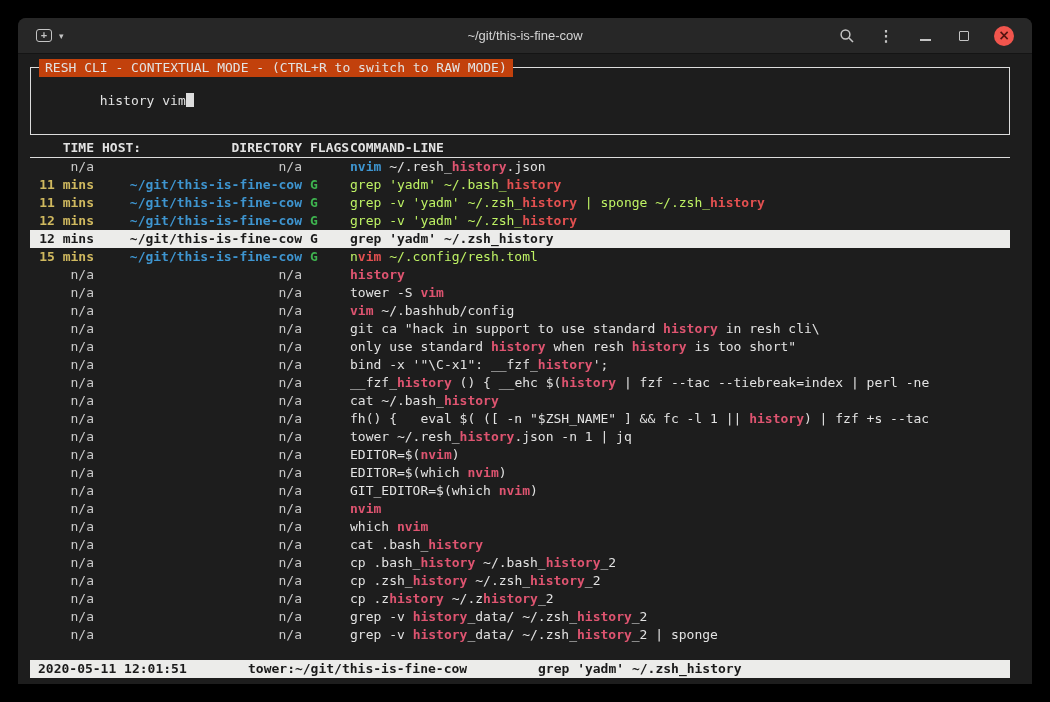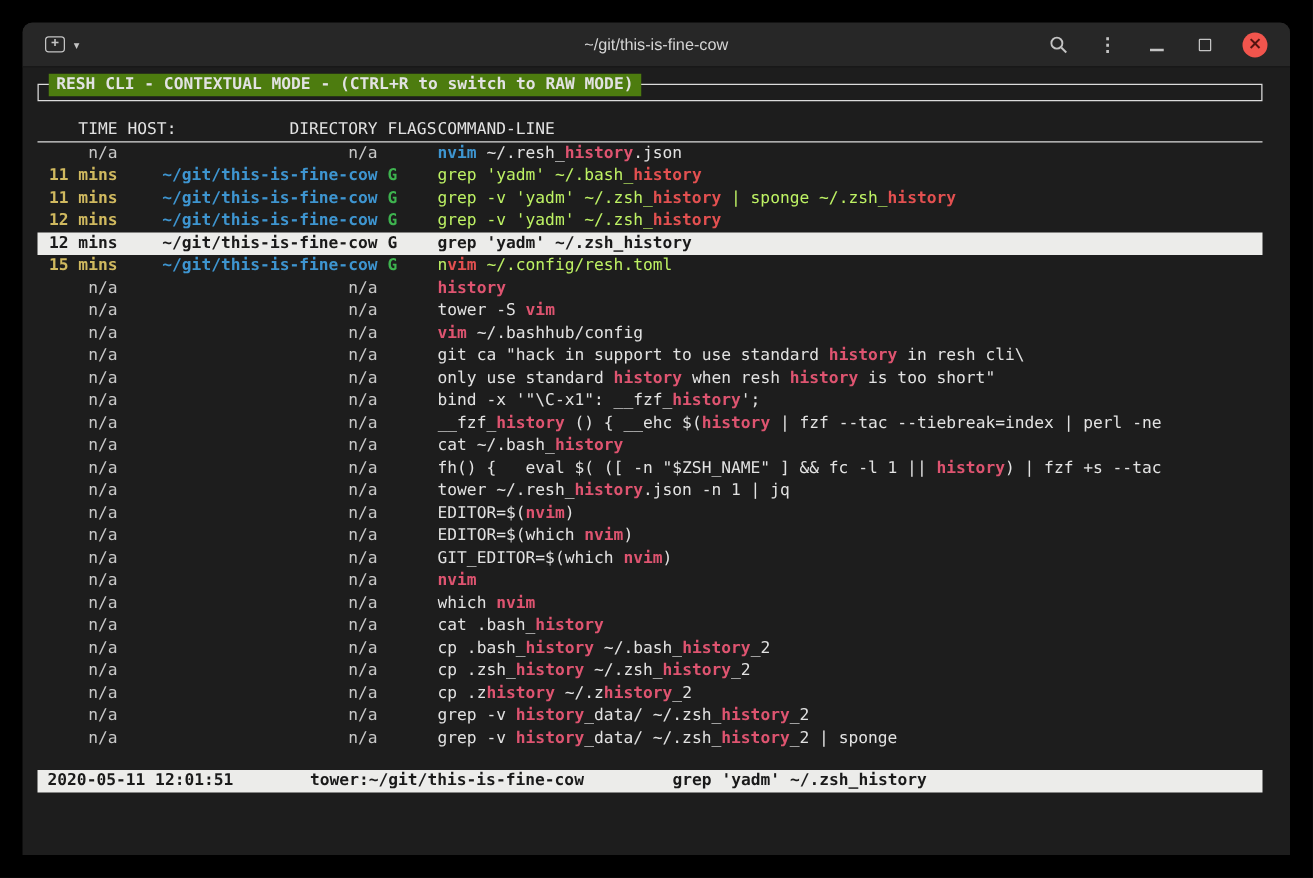--- a/index.html
+++ b/index.html
@@ -30,32 +30,32 @@
   .close-btn { width:20px; height:20px; border-radius:50%; background:#f1554d;
                display:flex; align-items:center; justify-content:center; cursor:pointer; }
   .close-btn .x { color:#541410; font-size:14px; font-weight:bold; line-height:1;
                   font-family:"DejaVu Sans",sans-serif; margin-top:-1px; }
 
   
   .term { font-family:"DejaVu Sans Mono",monospace; font-size:13px; line-height:18px;
           color:#e2e2e2; padding:8px 22px 0 12px; position:relative; }
 
   .search-box { border:1px solid #dcdcdc; margin-top:5px; padding:6px; position:relative; }
-  .box-title { position:absolute; top:-9px; left:8px; background:#4d7c0f; padding:0 6px;
-               font-weight:bold; white-space:pre; }
+  .box-title { position:absolute; top:-9px; left:8px; background:#c2410c; padding:0 6px;
+               font-weight:normal; white-space:pre; }
   .query-line { white-space:pre; }
   .cursor { display:inline-block; width:8px; height:14px; background:#dcdcdc; vertical-align:-2px; }
 
   .row { display:flex; white-space:pre; }
   .c-time  { width:64px;  text-align:right; flex:none; }
   .c-dir   { width:208px; text-align:right; flex:none; }
   .c-flags { width:48px;  padding-left:8px; flex:none; }
   .c-cmd   { flex:1; overflow:hidden; }
 
-  .hdr { margin-top:14px; border-bottom:1px solid #dcdcdc; font-weight:normal; }
+  .hdr { margin-top:4px; border-bottom:1px solid #dcdcdc; font-weight:bold; }
   .hdr .c-dir { display:flex; justify-content:space-between; padding-left:8px; text-align:left; }
 
   .ty   { color:#d0b95f; font-weight:bold; }
   .tdim { color:#c9c9c9; }
   .db   { color:#3e95d0; font-weight:bold; }
   .fg   { color:#3eb34f; font-weight:bold; }
   .sw { color:#e2e2e2; }
   .sb { color:#3e95d0; font-weight:bold; }
   .sm { color:#de5470; font-weight:bold; }
   .sp { color:#bef264; }
@@ -100,20 +100,23 @@
       <span class="close-btn">
           <span class="x">×</span>
         </span>
     </div>
   </div>
 
   <div class="term">
 
     <div class="search-box">
       <span class="box-title">RESH CLI - CONTEXTUAL MODE - (CTRL+R to switch to RAW MODE)</span>
+      <div class="query-line">
+        <span>history vim</span><span class="cursor"></span>
+      </div>
     </div>
 
     <div class="row hdr">
       <span class="c-time">TIME</span>
       <span class="c-dir"><span>HOST:</span><span>DIRECTORY</span></span>
       <span class="c-flags">FLAGS</span>
       <span class="c-cmd">COMMAND-LINE</span>
     </div>
 
     <div id="rows">

